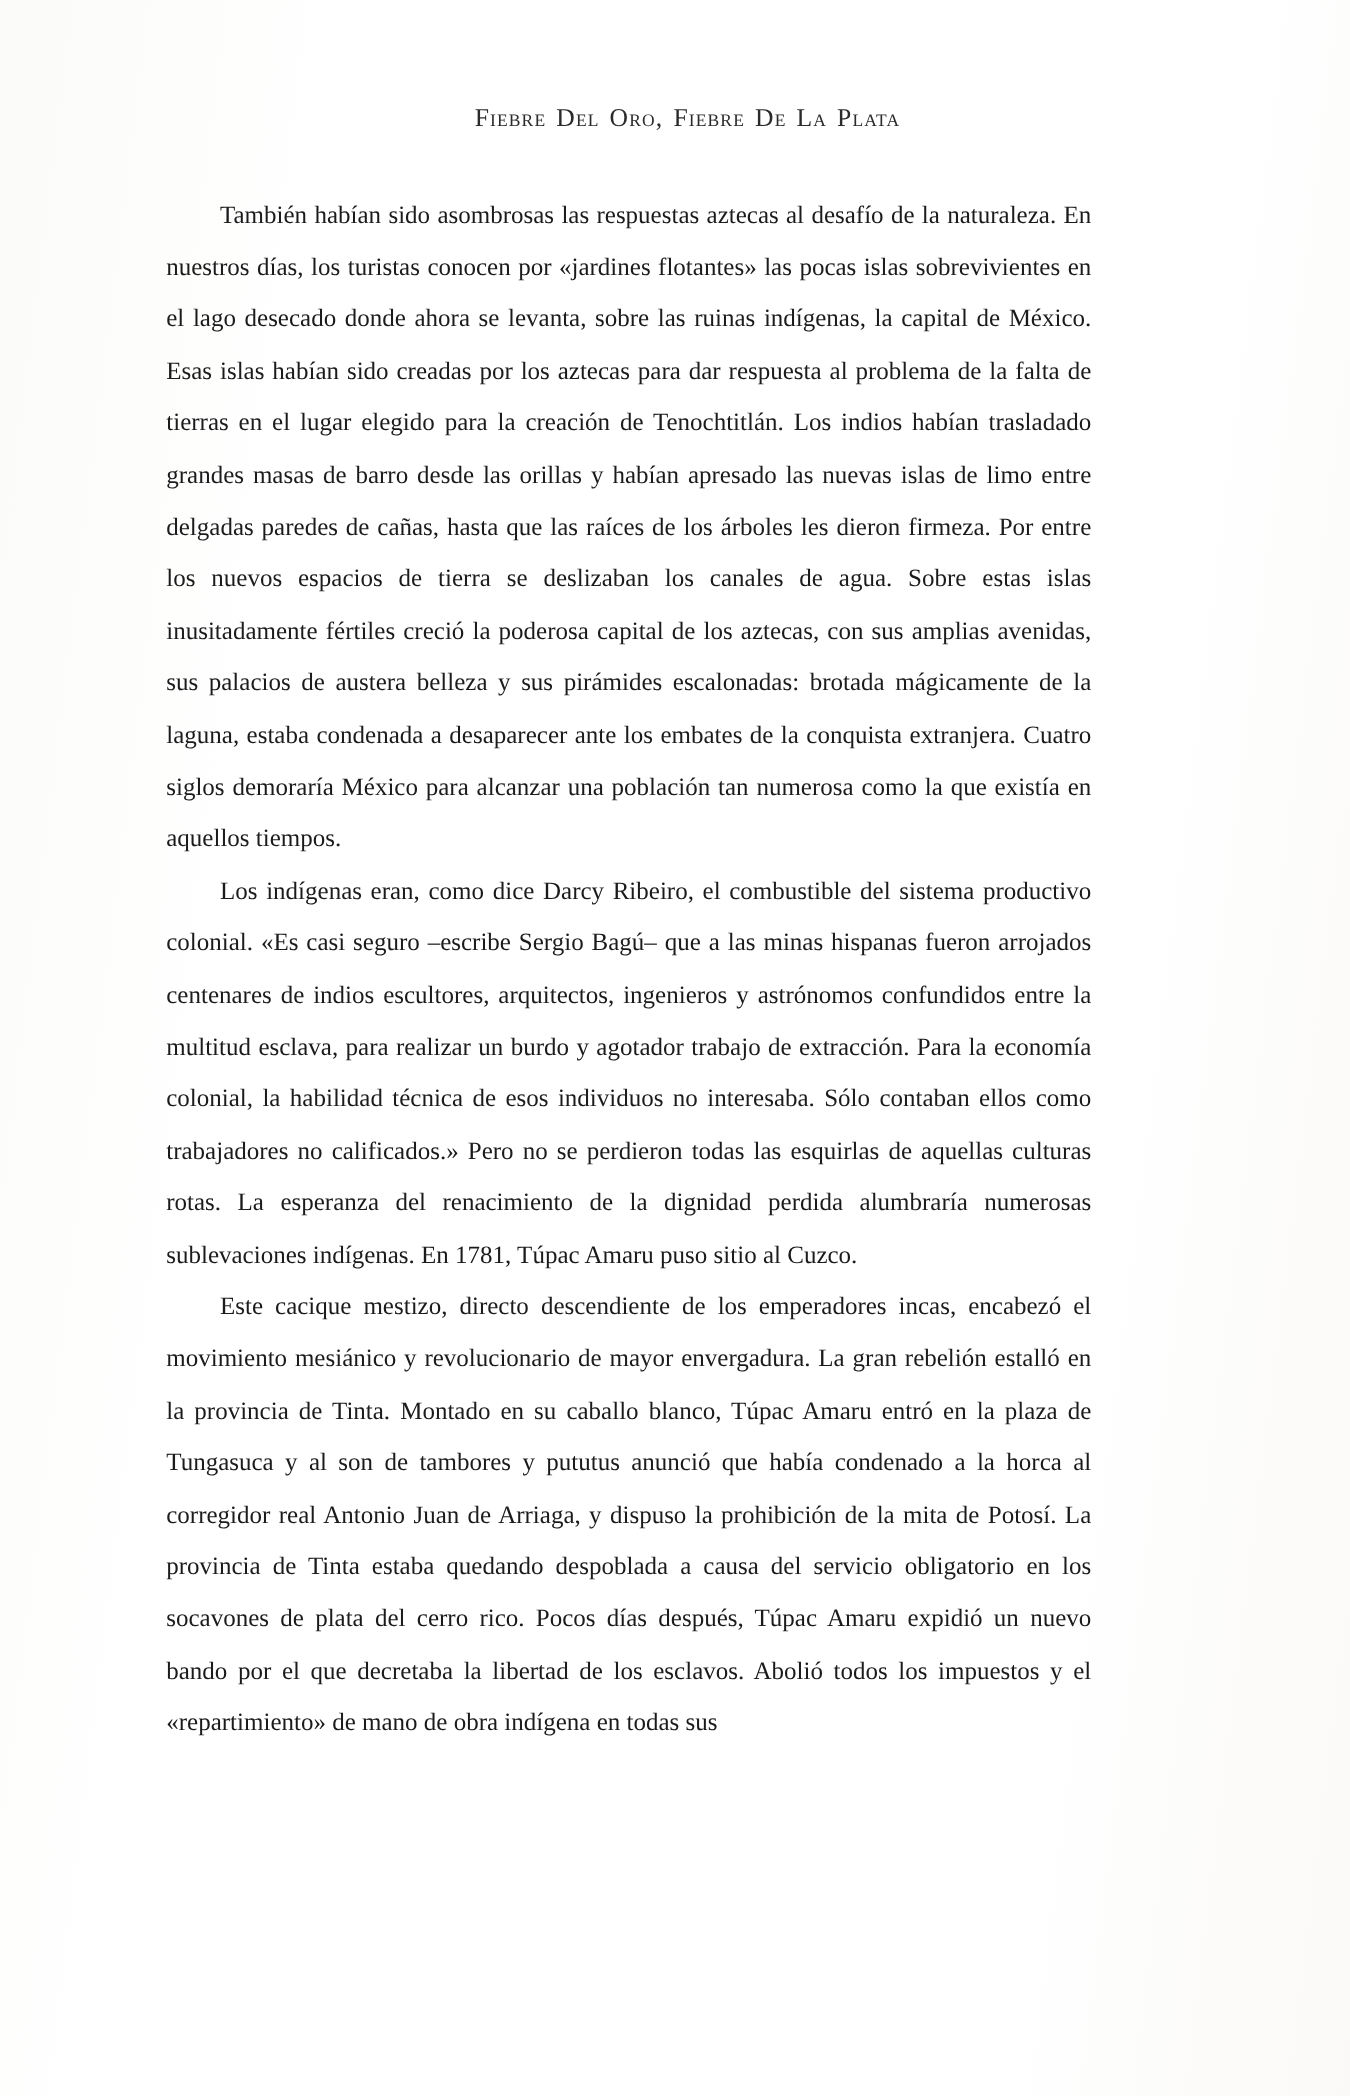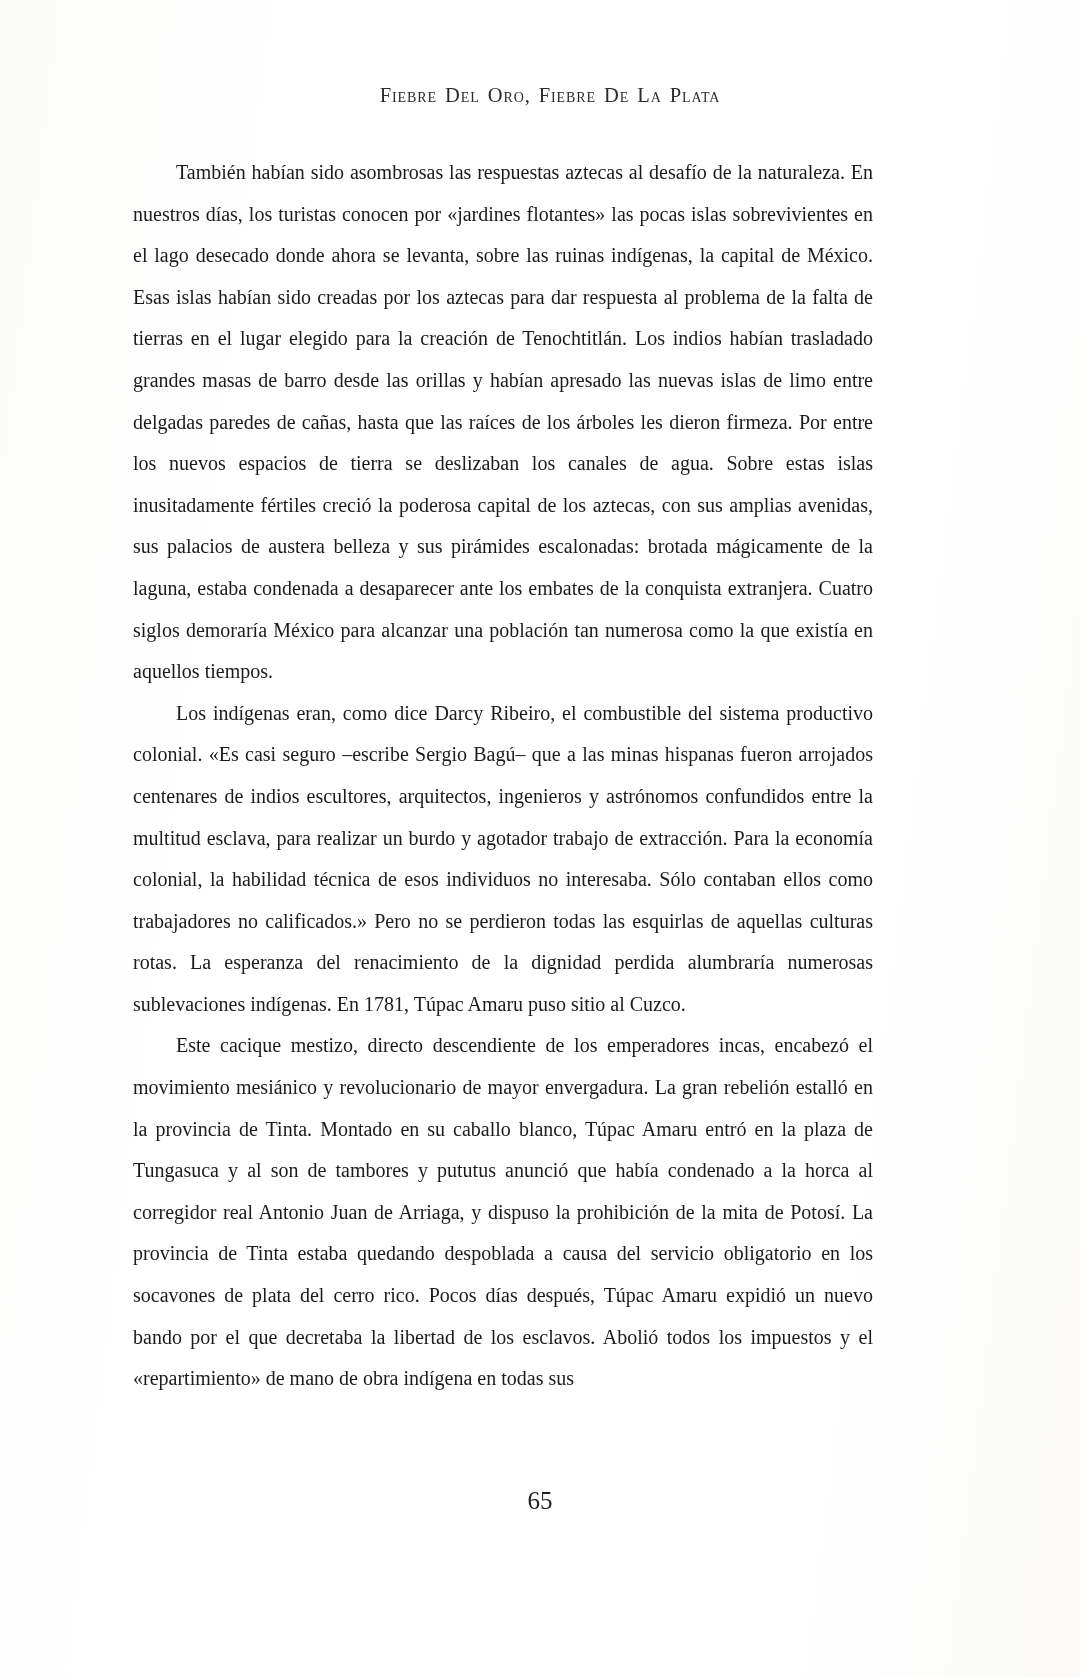--- a/index.html
+++ b/index.html
@@ -86,15 +86,14 @@
 <div class="page">
 
   <div class="running-header"><span class="cap">F</span>IEBRE <span class="cap">D</span>EL <span class="cap">O</span>RO, <span class="cap">F</span>IEBRE <span class="cap">D</span>E <span class="cap">L</span>A <span class="cap">P</span>LATA</div>
 
   <div class="textblock">
     <p class="para">También habían sido asombrosas las respuestas aztecas al desafío de la naturaleza. En nuestros días, los turistas conocen por «jardines flotantes» las pocas islas sobrevivientes en el lago desecado donde ahora se levanta, sobre las ruinas indígenas, la capital de México. Esas islas habían sido creadas por los aztecas para dar respuesta al problema de la falta de tierras en el lugar elegido para la creación de Tenochtitlán. Los indios habían trasladado grandes masas de barro desde las orillas y habían apresado las nuevas islas de limo entre delgadas paredes de cañas, hasta que las raíces de los árboles les dieron firmeza. Por entre los nuevos espacios de tierra se deslizaban los canales de agua. Sobre estas islas inusitadamente fértiles creció la poderosa capital de los aztecas, con sus amplias avenidas, sus palacios de austera belleza y sus pirámides escalonadas: brotada mágicamente de la laguna, estaba condenada a desaparecer ante los embates de la conquista extranjera. Cuatro siglos demoraría México para alcanzar una población tan numerosa como la que existía en aquellos tiempos.</p>
     <p class="para">Los indígenas eran, como dice Darcy Ribeiro, el combustible del sistema productivo colonial. «Es casi seguro –escribe Sergio Bagú– que a las minas hispanas fueron arrojados centenares de indios escultores, arquitectos, ingenieros y astrónomos confundidos entre la multitud esclava, para realizar un burdo y agotador trabajo de extracción. Para la economía colonial, la habilidad técnica de esos individuos no interesaba. Sólo contaban ellos como trabajadores no calificados.» Pero no se perdieron todas las esquirlas de aquellas culturas rotas. La esperanza del renacimiento de la dignidad perdida alumbraría numerosas sublevaciones indígenas. En 1781, Túpac Amaru puso sitio al Cuzco.</p>
     <p class="para">Este cacique mestizo, directo descendiente de los emperadores incas, encabezó el movimiento mesiánico y revolucionario de mayor envergadura. La gran rebelión estalló en la provincia de Tinta. Montado en su caballo blanco, Túpac Amaru entró en la plaza de Tungasuca y al son de tambores y pututus anunció que había condenado a la horca al corregidor real Antonio Juan de Arriaga, y dispuso la prohibición de la mita de Potosí. La provincia de Tinta estaba quedando despoblada a causa del servicio obligatorio en los socavones de plata del cerro rico. Pocos días después, Túpac Amaru expidió un nuevo bando por el que decretaba la libertad de los esclavos. Abolió todos los impuestos y el «repartimiento» de mano de obra indígena en todas sus</p>
   </div>
 
-  <div class="page-number">65</div>
 
 </div>
 
 </body></html>

